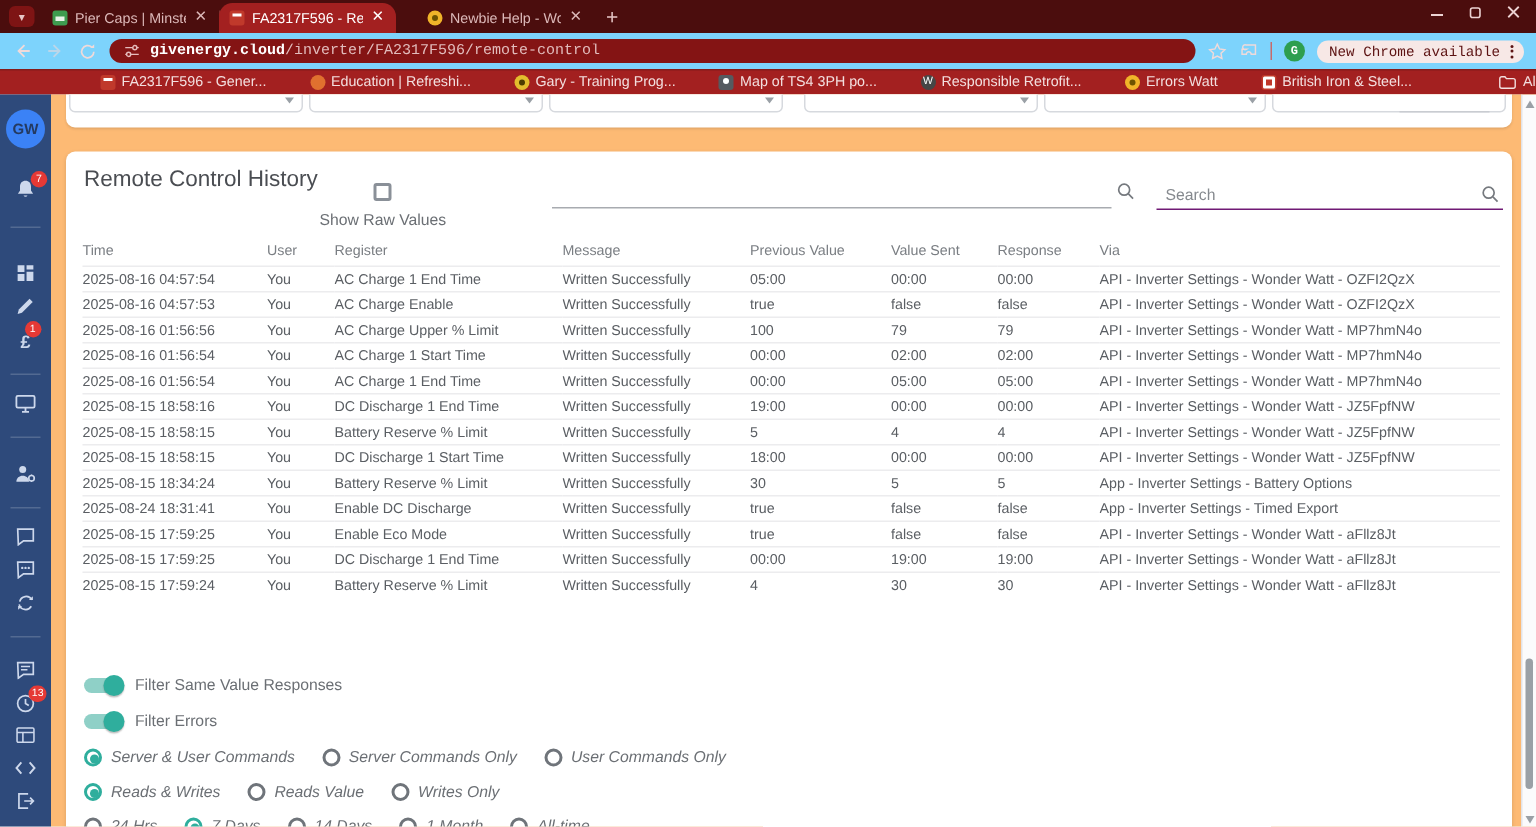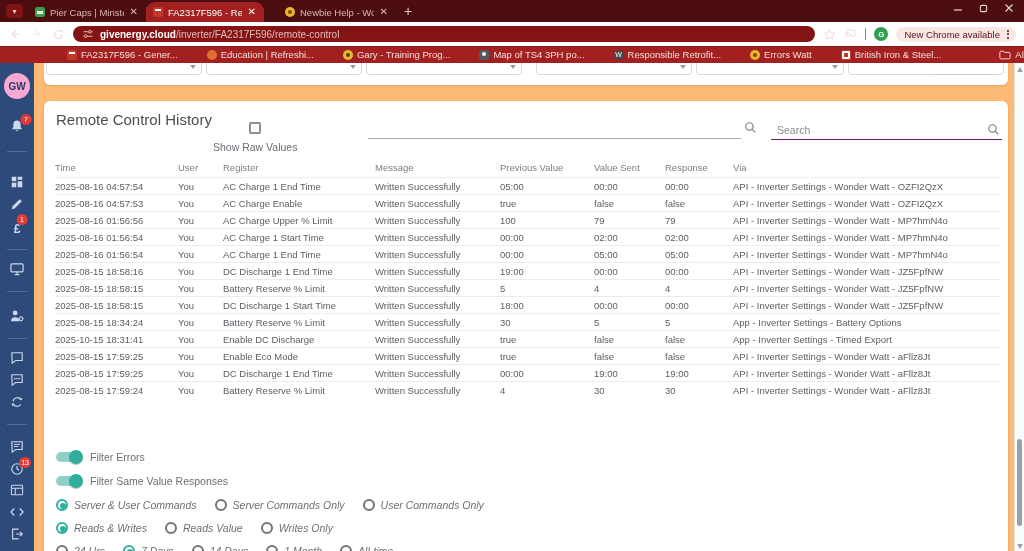--- a/index.html
+++ b/index.html
@@ -24,21 +24,21 @@
   .fav.round { border-radius:50%; }
   .fav-giv { background:#c0392b; } .fav-giv::after{content:"";position:absolute;left:2px;top:2px;width:6px;height:2px;background:#fff;}
   .fav-pier { background:#3e9c4f; } .fav-pier::after{content:"";position:absolute;left:2px;top:4px;width:6px;height:3px;background:#e7f3e9;}
   .fav-wonder { background:#f0b429; } .fav-wonder::after{content:"";position:absolute;left:3px;top:3px;width:4px;height:4px;border-radius:50%;background:#6d5300;}
   .fav-edu { background:#e0702f; }
   .fav-gary { background:#e3bd2d; } .fav-gary::after{content:"";position:absolute;left:3px;top:3px;width:4px;height:4px;border-radius:50%;background:#4c3d00;}
   .fav-map { background:#555a60; } .fav-map::after{content:"";position:absolute;left:3px;top:2px;width:4px;height:4px;border-radius:50%;background:#fff;}
   .fav-wp { background:#464646; color:#fff; font-size:7px; text-align:center; line-height:10px; }
   .fav-bis { background:#ffffff; border:1px solid #c0392b; } .fav-bis::after{content:"";position:absolute;left:2px;top:2px;width:4px;height:4px;background:#c0392b;}
 
-  .toolbar { height:22px; background:#ffffff; display:flex; align-items:center; padding:12px 8px; gap:8px; }
+  .toolbar { height:22px; background:#7dd3fc; display:flex; align-items:center; padding:12px 8px; gap:8px;font-family:Liberation Mono, monospace; }
   .nav-ic { color:#f0dada; flex:none; }
   .url-pill { flex:1; height:16px; background:#841414; border-radius:8px; display:flex; align-items:center; gap:6px; padding:0 9px; min-width:0; }
   .url-text { font-size:10px; color:#ffffff; white-space:nowrap; overflow:hidden; }
   .avatar { width:14px; height:14px; border-radius:50%; background:#2e9e4f; color:#fff; font-size:8px; font-weight:bold;
     display:flex; align-items:center; justify-content:center; flex:none; }
   .toolbar-sep { width:1px; height:12px; background:#c76a6a; }
   .update-pill { background:#f7e8e6; color:#5c1212; font-size:9.5px; border-radius:9px; padding:2px 4px 2px 8px;
     display:flex; align-items:center; gap:4px; flex:none; cursor:pointer; }
   .kebab { display:inline-flex; flex-direction:column; gap:1.5px; padding:1px 3px; }
   .kebab i { width:2px; height:2px; border-radius:50%; background:#5c1212; }
@@ -46,21 +46,21 @@
   .bookmarks-bar { height:17px; background:#a32020; display:flex; align-items:center; padding:4px 9px; gap:29px;
     font-size:9.5px; color:#f3dfdf; box-shadow: inset 0 1px 0 rgba(0,0,0,0.18); }
   .bm { display:flex; align-items:center; gap:4px; white-space:nowrap; cursor:pointer; }
   .bm-sep { width:1px; height:11px; background:#c76a6a; }
   .bm-spacer { flex:1; }
 
   
   .app { position:relative; height:490px; display:flex; }
   .sidebar { width:34px; background:#2e4a7b; position:relative; flex:none; }
   .sb { position:absolute; left:50%; transform:translateX(-50%); color:#cdd8ec; }
-  .sb-logo { width:26px; height:26px; border-radius:50%; background:#f9a8d4; color:#243a61; font-size:10px; font-weight:bold;
+  .sb-logo { width:26px; height:26px; border-radius:50%; background:#3b82f6; color:#243a61; font-size:10px; font-weight:bold;
     display:flex; align-items:center; justify-content:center; }
   .sb-div { position:absolute; left:7px; width:20px; height:1px; background:rgba(255,255,255,0.18); }
   .badge { position:absolute; top:-5px; right:-7px; min-width:11px; height:11px; border-radius:6px; background:#e53935;
     color:#fff; font-size:7px; display:flex; align-items:center; justify-content:center; padding:0 2px; }
   .sb-txt { font-size:12px; font-weight:bold; color:#cdd8ec; }
 
   .content { position:relative; flex:1; background:#fdba74; overflow:hidden; }
 
   .top-card { position:absolute; left:10px; right:16px; top:-6px; height:28px; background:#fff; border-radius:0 0 6px 6px;
     box-shadow:0 1px 2px rgba(0,0,0,0.12); }
@@ -488,21 +488,21 @@
               <td>2025-08-15 18:34:24</td>
               <td>You</td>
               <td>Battery Reserve % Limit</td>
               <td>Written Successfully</td>
               <td>30</td>
               <td>5</td>
               <td>5</td>
               <td>App - Inverter Settings - Battery Options</td>
             </tr>
             <tr>
-              <td>2025-10-15 18:31:41</td>
+              <td>2025-08-24 18:31:41</td>
               <td>You</td>
               <td>Enable DC Discharge</td>
               <td>Written Successfully</td>
               <td>true</td>
               <td>false</td>
               <td>false</td>
               <td>App - Inverter Settings - Timed Export</td>
             </tr>
             <tr>
               <td>2025-08-15 17:59:25</td>
@@ -535,27 +535,27 @@
               <td>API - Inverter Settings - Wonder Watt - aFllz8Jt</td>
             </tr>
           </tbody>
       </table>
 
       <div class="controls">
         <div class="toggle-row">
           <span class="toggle">
               <span class="knob"></span>
             </span>
-          <span class="ctl-label">Filter Errors</span>
+          <span class="ctl-label">Filter Same Value Responses</span>
         </div>
         <div class="toggle-row">
           <span class="toggle">
               <span class="knob"></span>
             </span>
-          <span class="ctl-label">Filter Same Value Responses</span>
+          <span class="ctl-label">Filter Errors</span>
         </div>
         <div class="radio-row">
             <span class="ropt">
               <span class="radio on"></span>
               <span class="rlabel">Server &amp; User Commands</span>
             </span>
             <span class="ropt">
               <span class="radio"></span>
               <span class="rlabel">Server Commands Only</span>
             </span>

